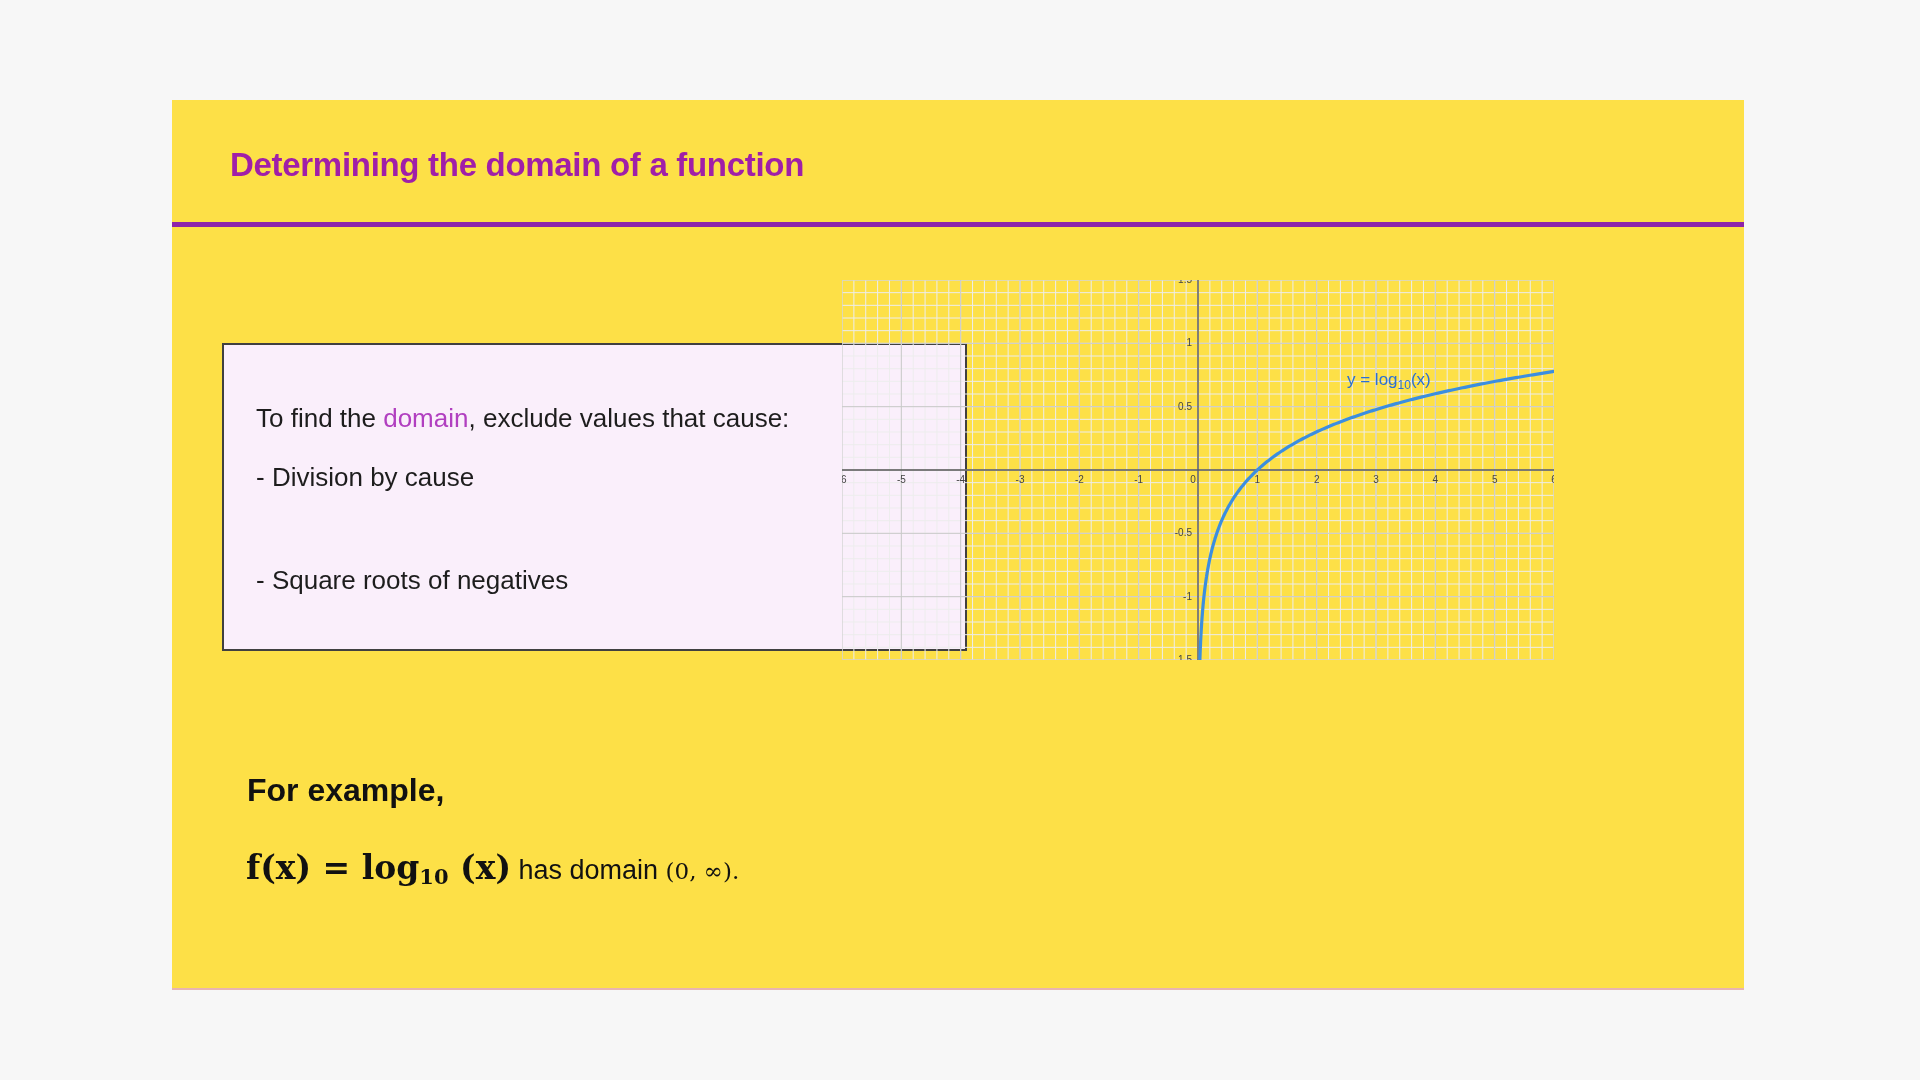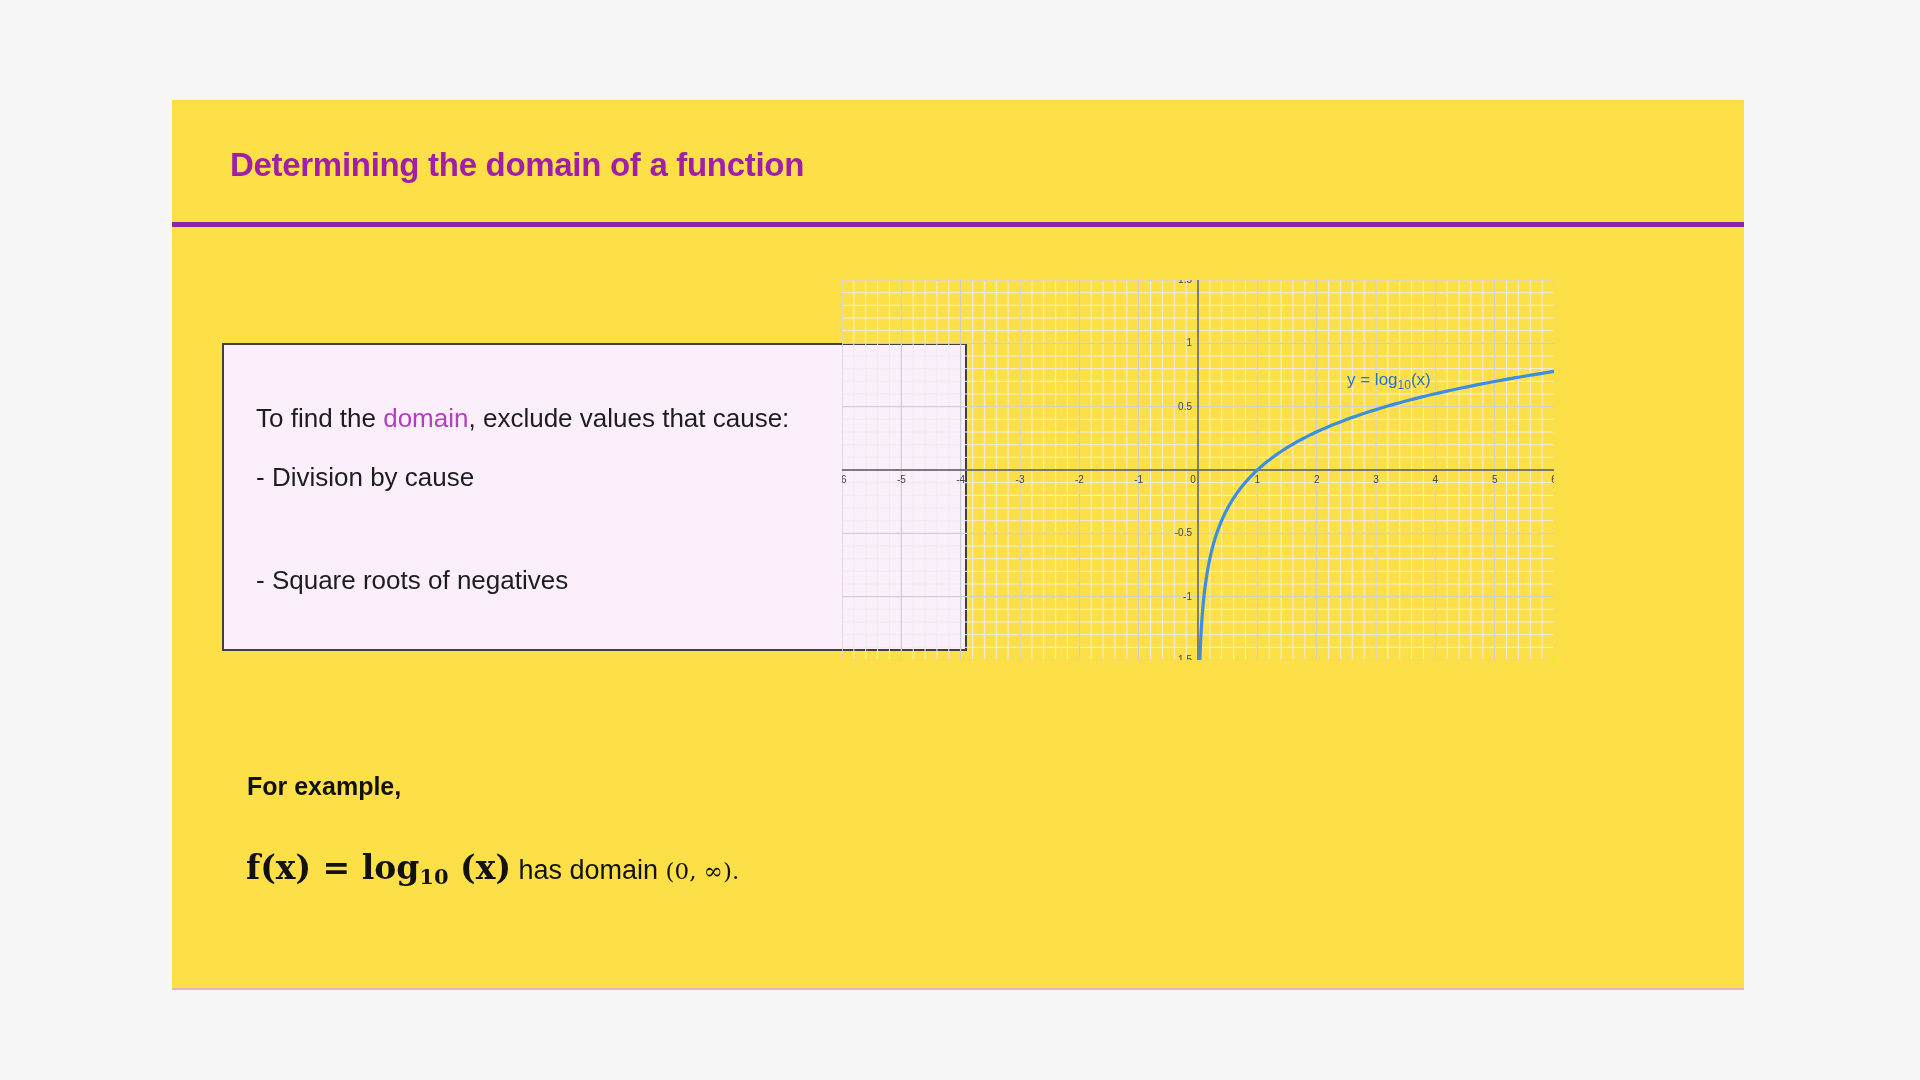--- a/index.html
+++ b/index.html
@@ -58,21 +58,21 @@
   .l1 { top: 58px; }
   .l2 { top: 117px; }
   .l3 { top: 176px; margin-top: 44px; }
   .l4 { top: 235px; }
   .domain-word { color: #b13fc0; }
 
   .example-label {
     position: absolute;
     left: 75px;
     top: 672px;
-    font-size: 25px;
+    font-size: 32px;
     font-weight: bold;
     color: #111;
     text-align: center;
   }
   .formula-row {
     position: absolute;
     left: 74px;
     top: 720px;
     font-size: 27px;
     color: #111;

